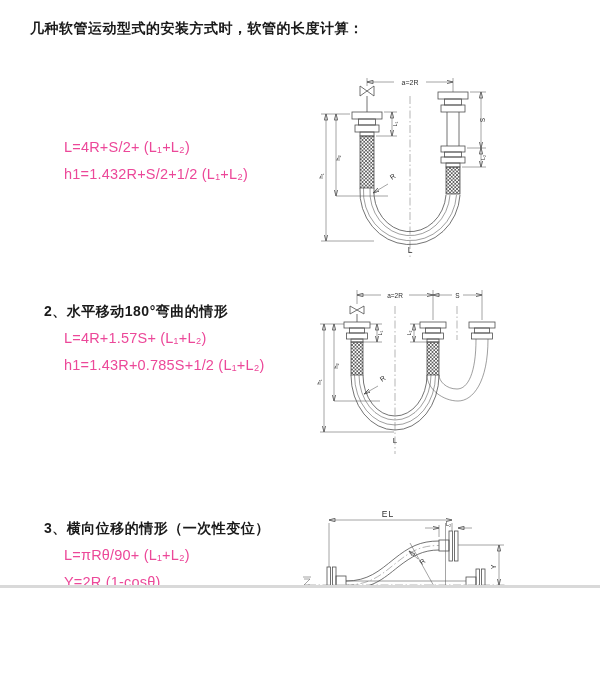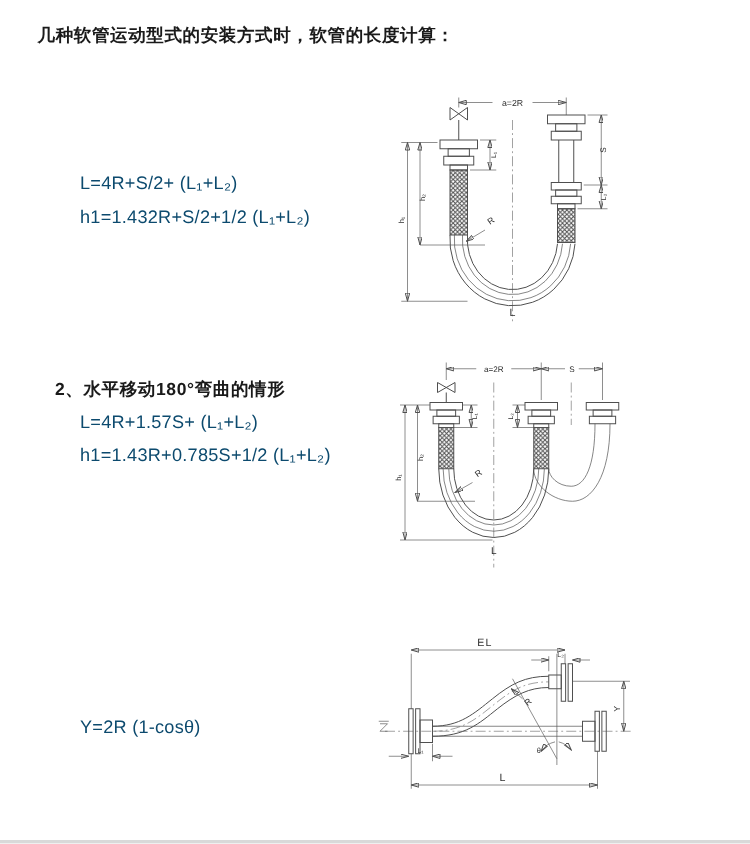--- a/index.html
+++ b/index.html
@@ -1,20 +1,20 @@
 <!DOCTYPE html>
 <html><head>
 <meta charset="utf-8">
 <style>
   html,body{margin:0;padding:0;background:#fff;}
-  .page{position:relative;width:600px;height:675px;background:#ffffff;overflow:hidden;
+  .page{position:relative;width:600px;height:588px;background:#ffffff;overflow:hidden;
         font-family:"Liberation Sans","DejaVu Sans",sans-serif;color:#1a1a1a;}
   .title{position:absolute;left:30px;top:20px;font-size:14px;font-weight:bold;letter-spacing:.5px;}
   .sec-heading{position:absolute;left:44px;font-size:14px;font-weight:bold;letter-spacing:.5px;}
-  .formula{position:absolute;left:64px;font-size:14.5px;font-weight:normal;color:#0c4a6e;letter-spacing:.2px;}
+  .formula{position:absolute;left:64px;font-size:14.5px;font-weight:normal;color:#ec4899;letter-spacing:.2px;}
   .diagram{position:absolute;}
   
   .d line,.d path,.d rect{stroke:#4f4f4f;fill:none;stroke-width:.8;}
   .d .dim{stroke-width:.55;stroke:#5a5a5a;}
   .d .thin{stroke-width:.55;}
   .d .cl{stroke-width:.5;stroke:#6a6a6a;stroke-dasharray:8 2.5 1.5 2.5;}
   .d .hatch1{fill:url(#h1p);}
   .d .hatch2{fill:url(#h2p);}
   .d .bg{fill:#ffffff;stroke:none;}
   .d text{fill:#2e2e2e;stroke:none;font-family:"Liberation Sans","DejaVu Sans",sans-serif;}
@@ -27,20 +27,22 @@
 
   <div class="title">几种软管运动型式的安装方式时，软管的长度计算：</div>
 
   <div class="formula" style="top:139px">L=4R+S/2+ (L₁+L₂)</div>
   <div class="formula" style="top:166px">h1=1.432R+S/2+1/2 (L₁+L₂)</div>
 
   <div class="sec-heading" style="top:303px">2、水平移动180°弯曲的情形</div>
   <div class="formula" style="top:330px">L=4R+1.57S+ (L₁+L₂)</div>
   <div class="formula" style="top:357px">h1=1.43R+0.785S+1/2 (L₁+L₂)</div>
 
+  <div class="sec-heading" style="top:520px">3、横向位移的情形（一次性变位）</div>
+  <div class="formula" style="top:547px">L=πRθ/90+ (L₁+L₂)</div>
   <div class="formula" style="top:574px">Y=2R (1-cosθ)</div>
 
   <svg class="diagram d" style="left:310px;top:70px" width="280" height="190" viewBox="0 0 280 190">
     <defs>
       <pattern id="h1p" patternUnits="userSpaceOnUse" width="3.5" height="3.5">
         <path d="M0,0 L3.5,3.5 M3.5,0 L0,3.5" stroke="#7a7a7a" stroke-width=".45"></path>
       </pattern>
       <marker id="d1e" markerUnits="userSpaceOnUse" markerWidth="7" markerHeight="4" refX="6.5" refY="1.75" orient="auto">
         <path d="M0,0 L6.5,1.75 L0,3.5 Z" fill="#4f4f4f"></path>
       </marker>

